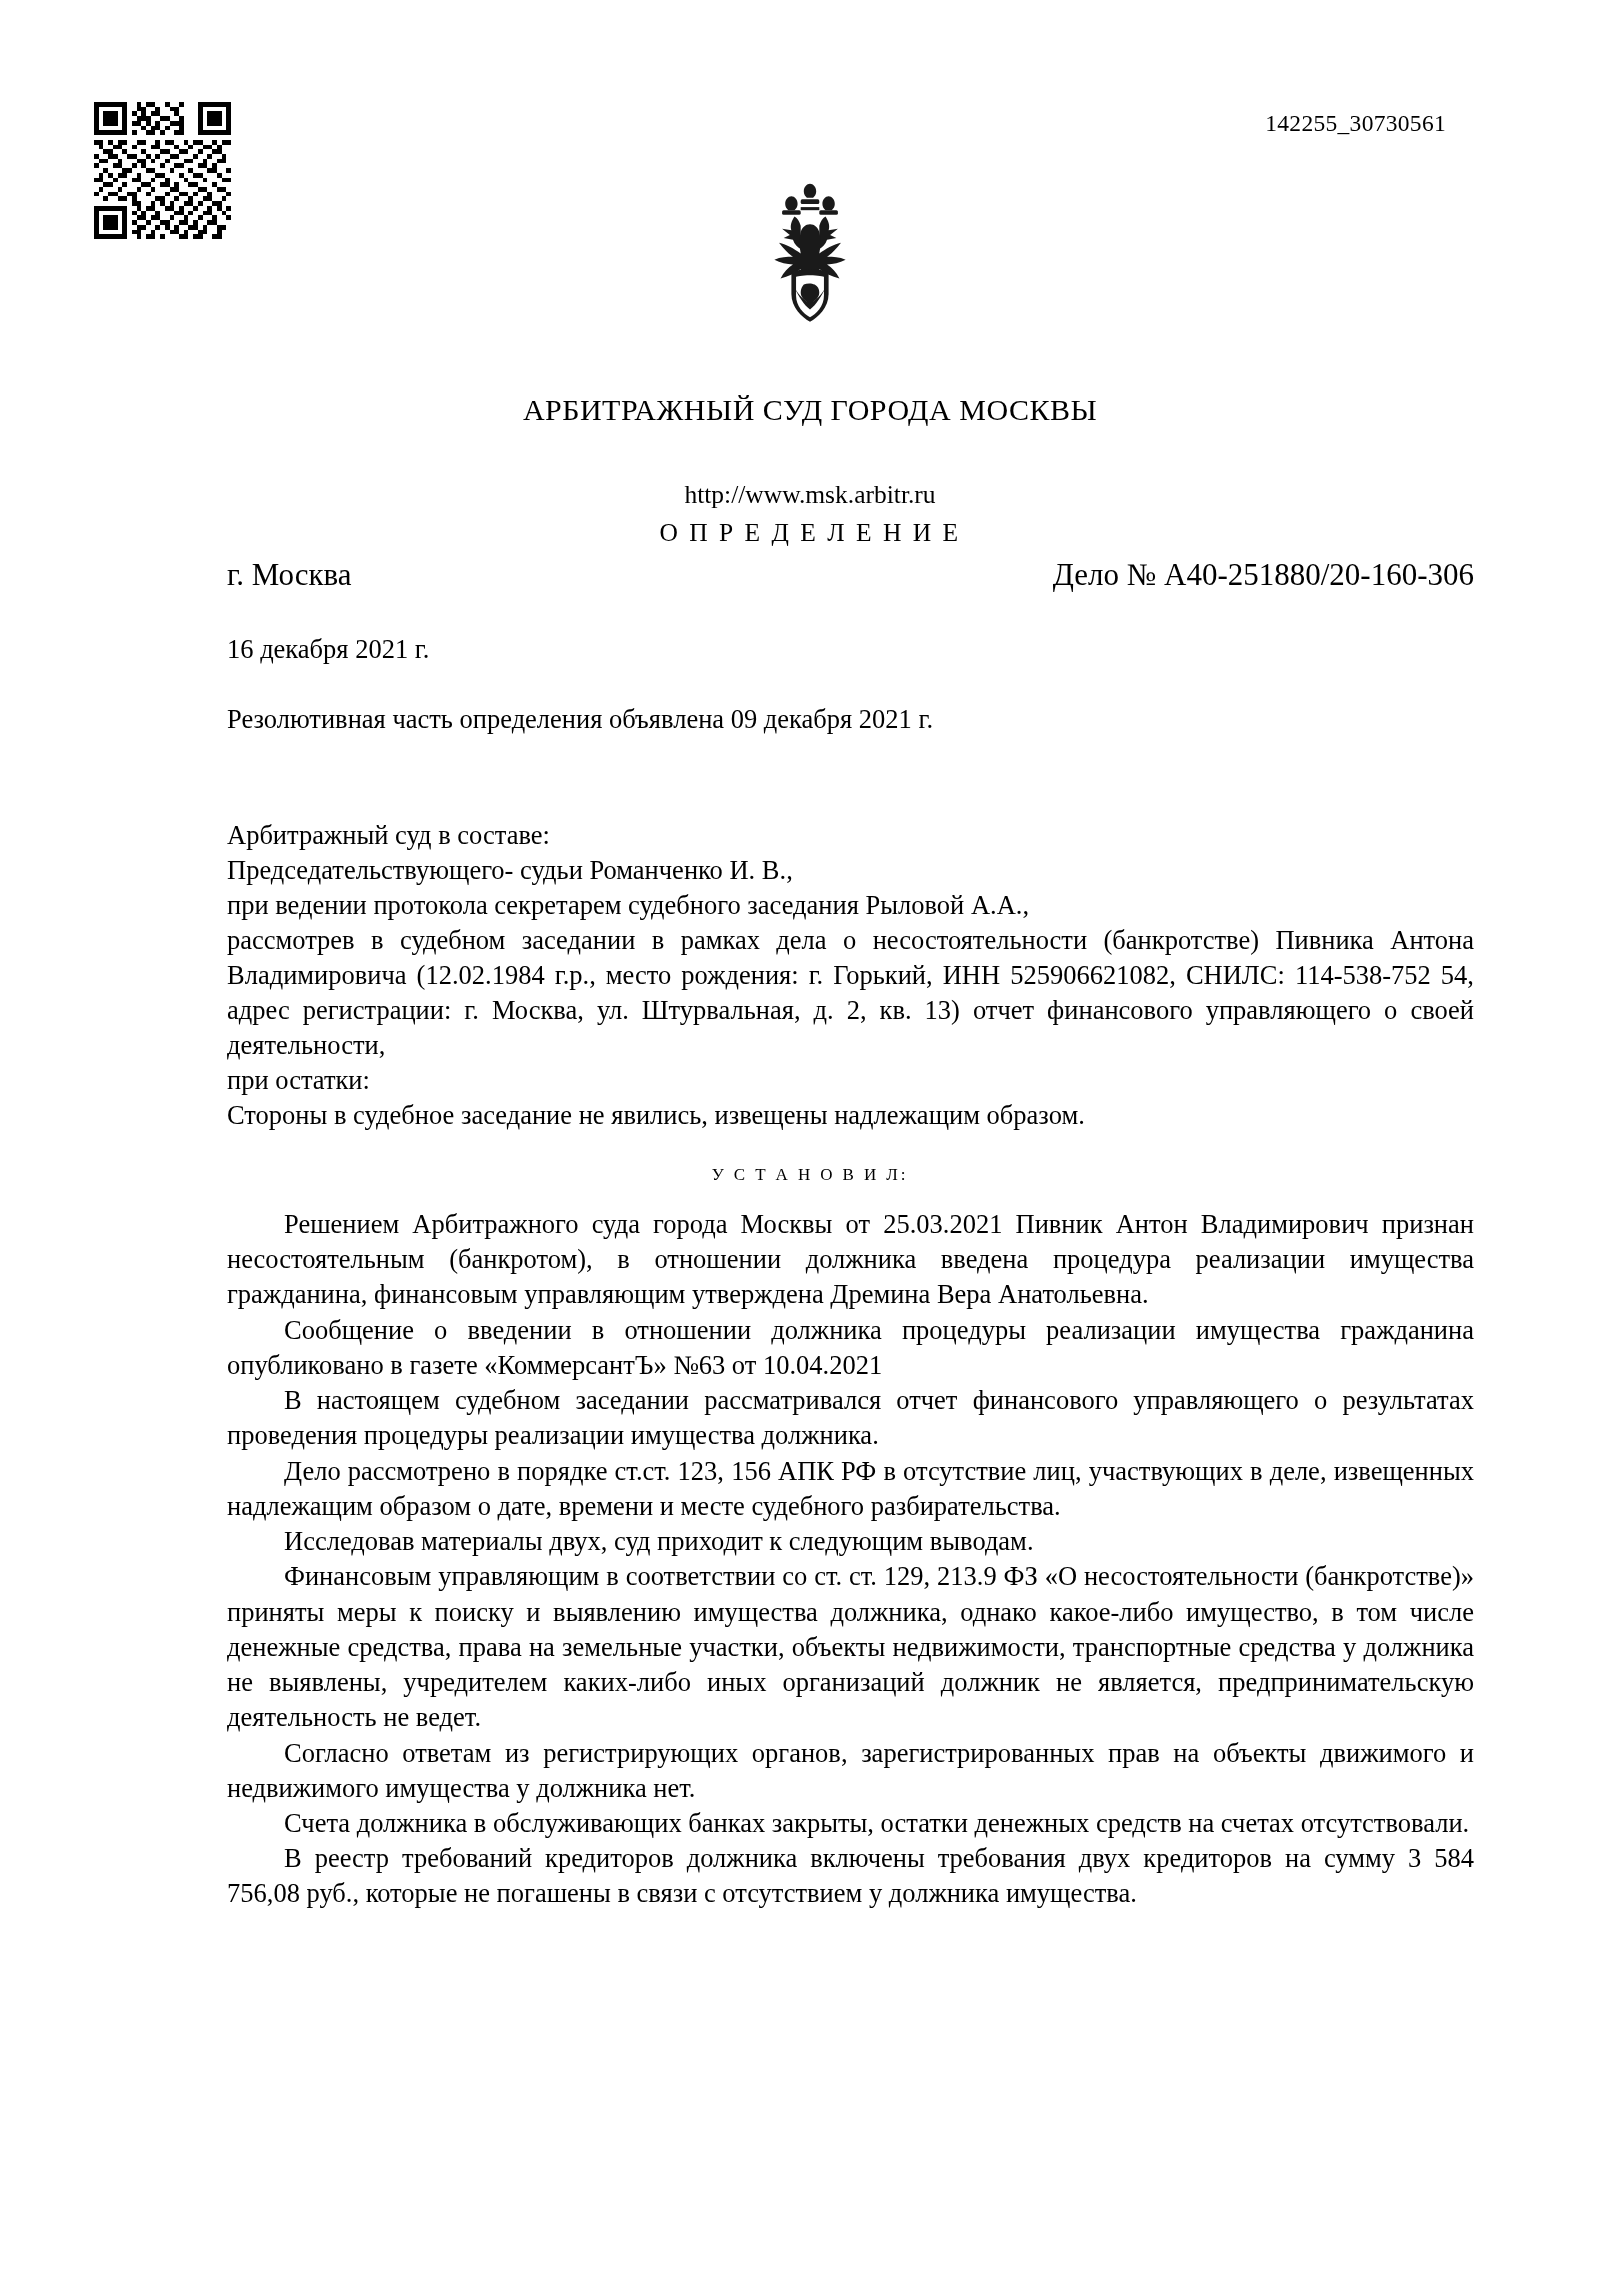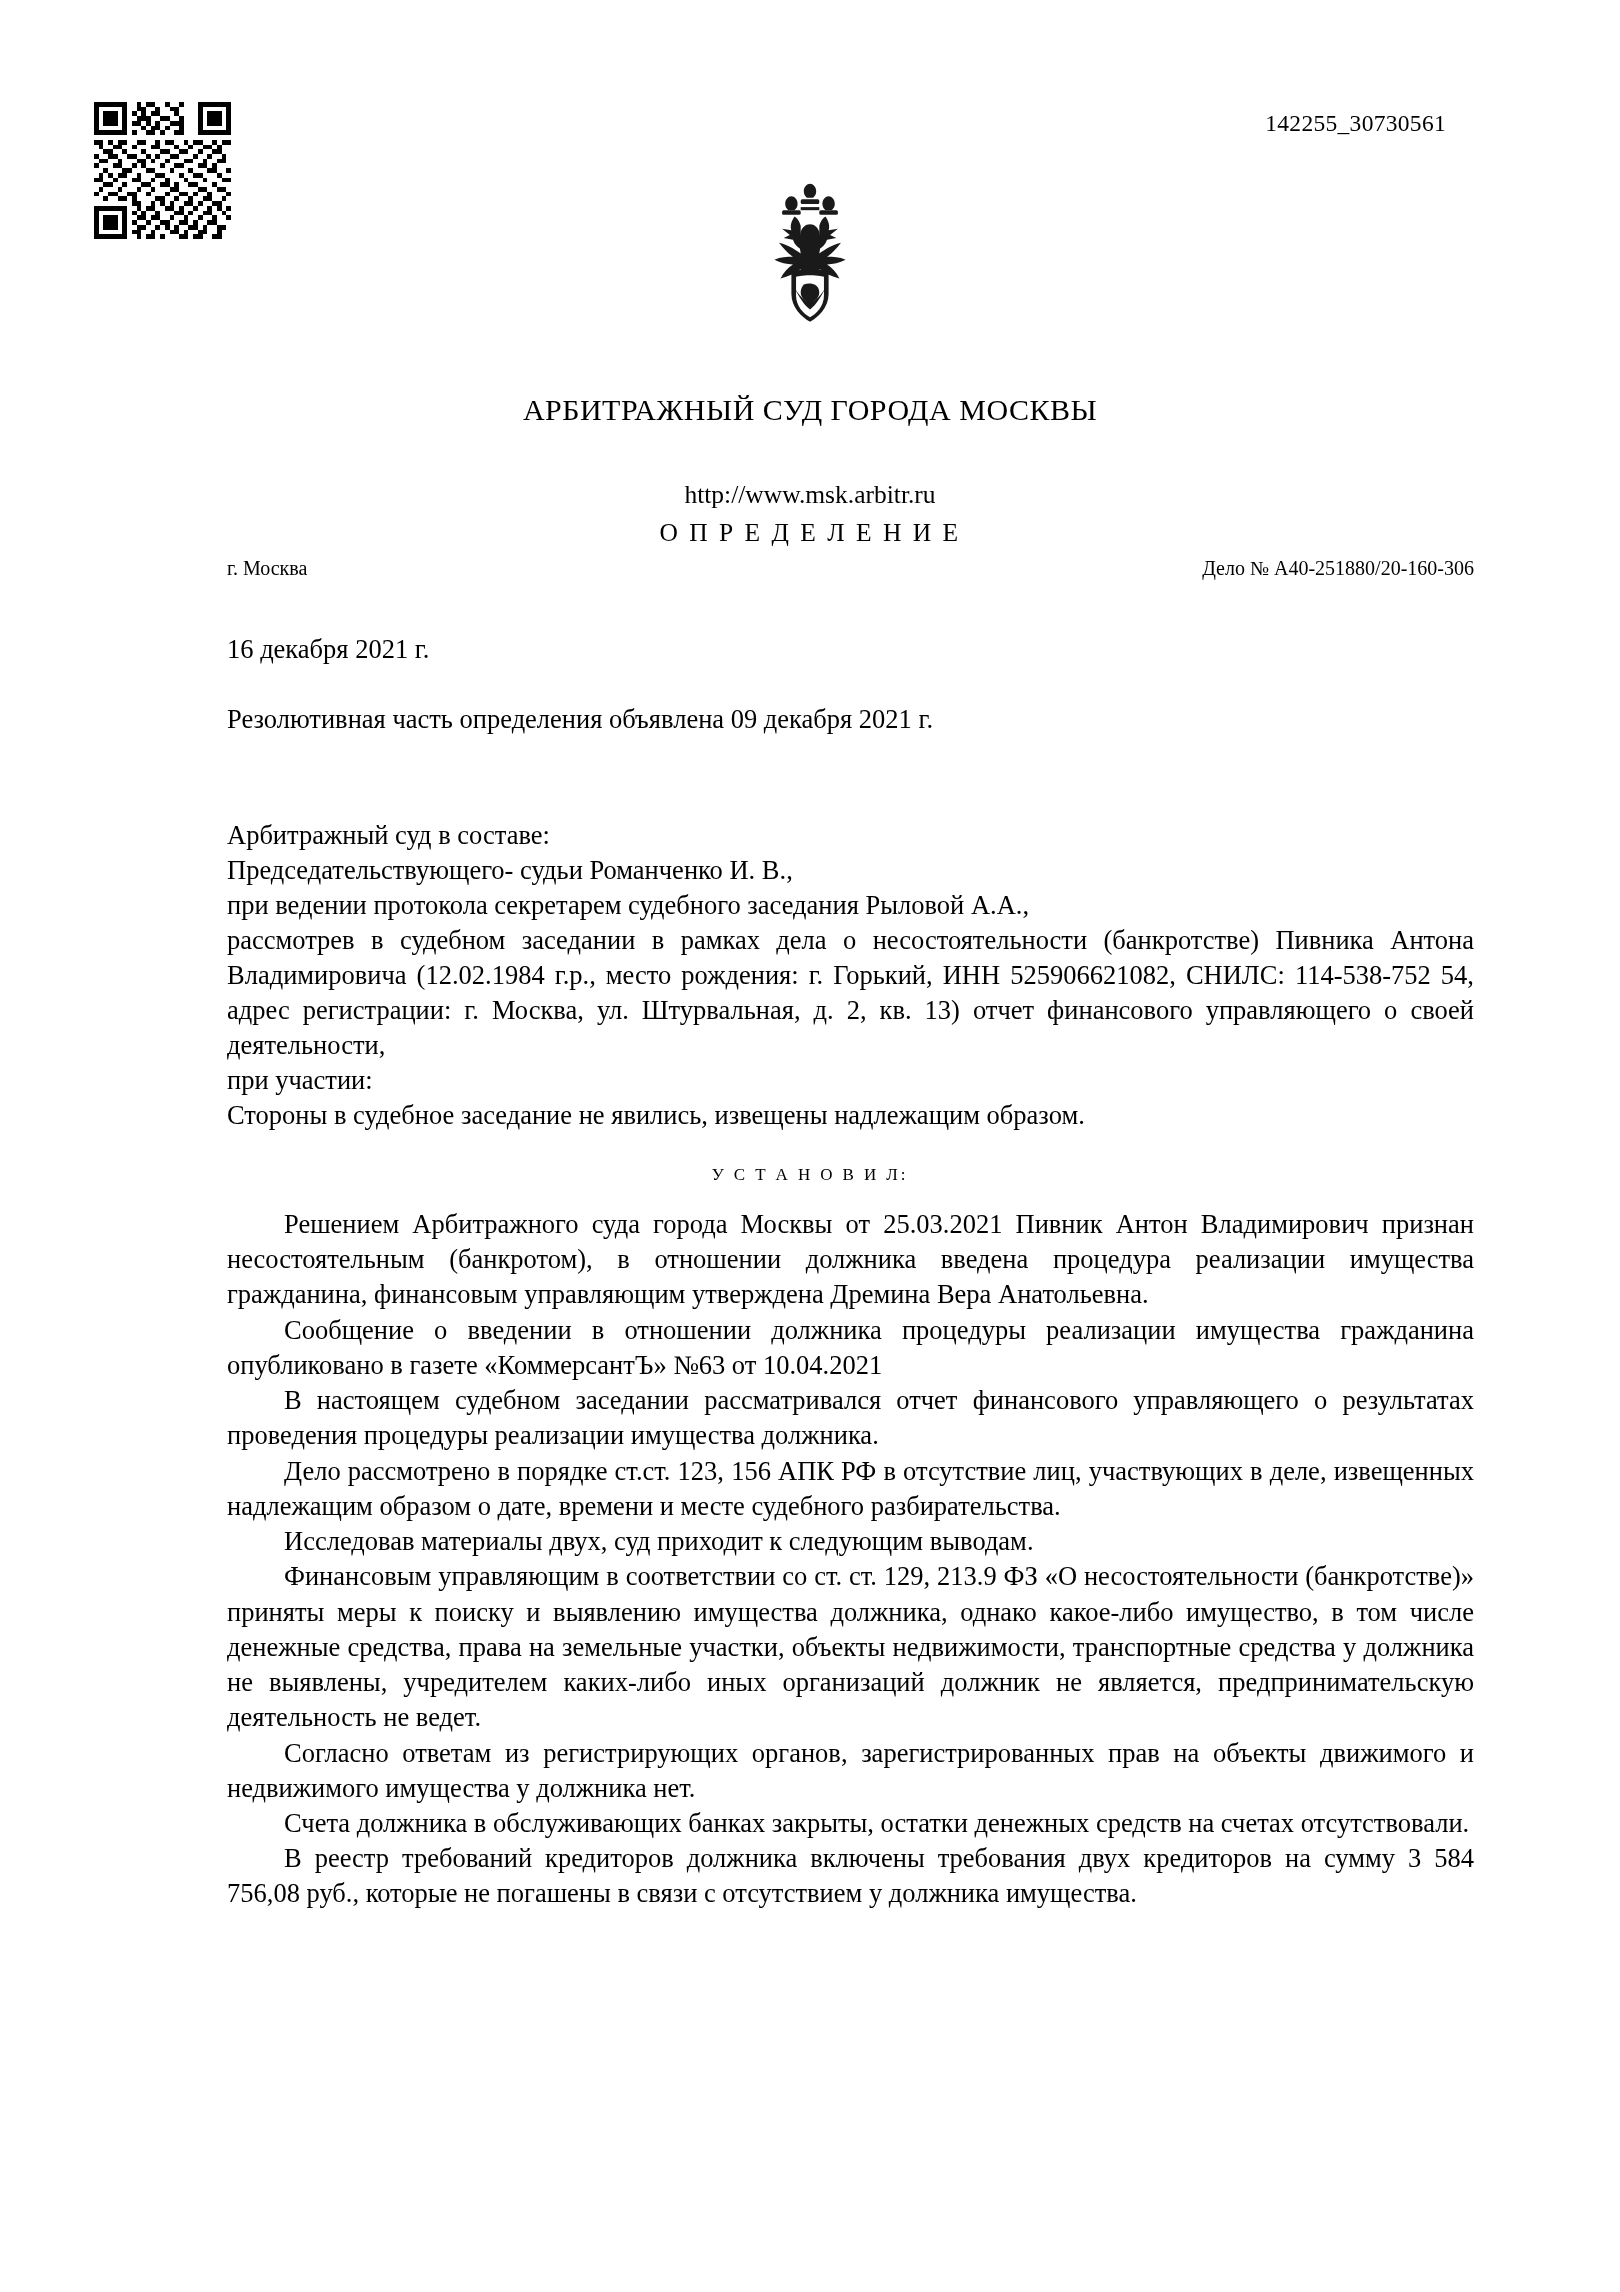--- a/index.html
+++ b/index.html
@@ -80,21 +80,21 @@
     font-size: 25.5px;
     letter-spacing: 2.5px;
   }
   .city-case {
     position: absolute;
     top: 541px;
     left: 227px;
     width: 1247px;
     display: flex;
     justify-content: space-between;
-    font-size: 20px;
+    font-size: 31px;
   }
   .body-block {
     position: absolute;
     left: 227px;
     width: 1247px;
     font-size: 26.5px;
     line-height: 1.32;
   }
   .date-line { top: 616px; }
   .announce { top: 686px; }
@@ -383,21 +383,21 @@
 
   <div class="body-block announce">
     <div>Резолютивная часть определения объявлена 09 декабря 2021 г.</div>
   </div>
 
   <div class="body-block composition">
     <div>Арбитражный суд в составе:</div>
     <div>Председательствующего- судьи Романченко И. В.,</div>
     <div>при ведении протокола секретарем судебного заседания Рыловой А.А.,</div>
     <div class="just">рассмотрев в судебном заседании в рамках дела о несостоятельности (банкротстве) Пивника Антона Владимировича (12.02.1984 г.р., место рождения: г. Горький, ИНН 525906621082, СНИЛС: 114-538-752 54, адрес регистрации: г. Москва, ул. Штурвальная, д. 2, кв. 13) отчет финансового управляющего о своей деятельности,</div>
-    <div>при участии:</div>
+    <div>при остатки:</div>
     <div>Стороны в судебное заседание не явились, извещены надлежащим образом.</div>
   </div>
 
   <div class="ustanovil">У С Т А Н О В И Л:</div>
 
   <div class="main-text">
     <p>Решением Арбитражного суда города Москвы от 25.03.2021 Пивник Антон Владимирович признан несостоятельным (банкротом), в отношении должника введена процедура реализации имущества гражданина, финансовым управляющим утверждена Дремина Вера Анатольевна.</p>
     <p>Сообщение о введении в отношении должника процедуры реализации имущества гражданина опубликовано в газете «КоммерсантЪ» №63 от 10.04.2021</p>
     <p>В настоящем судебном заседании рассматривался отчет финансового управляющего о результатах проведения процедуры реализации имущества должника.</p>
     <p>Дело рассмотрено в порядке ст.ст. 123, 156 АПК РФ в отсутствие лиц, участвующих в деле, извещенных надлежащим образом о дате, времени и месте судебного разбирательства.</p>

